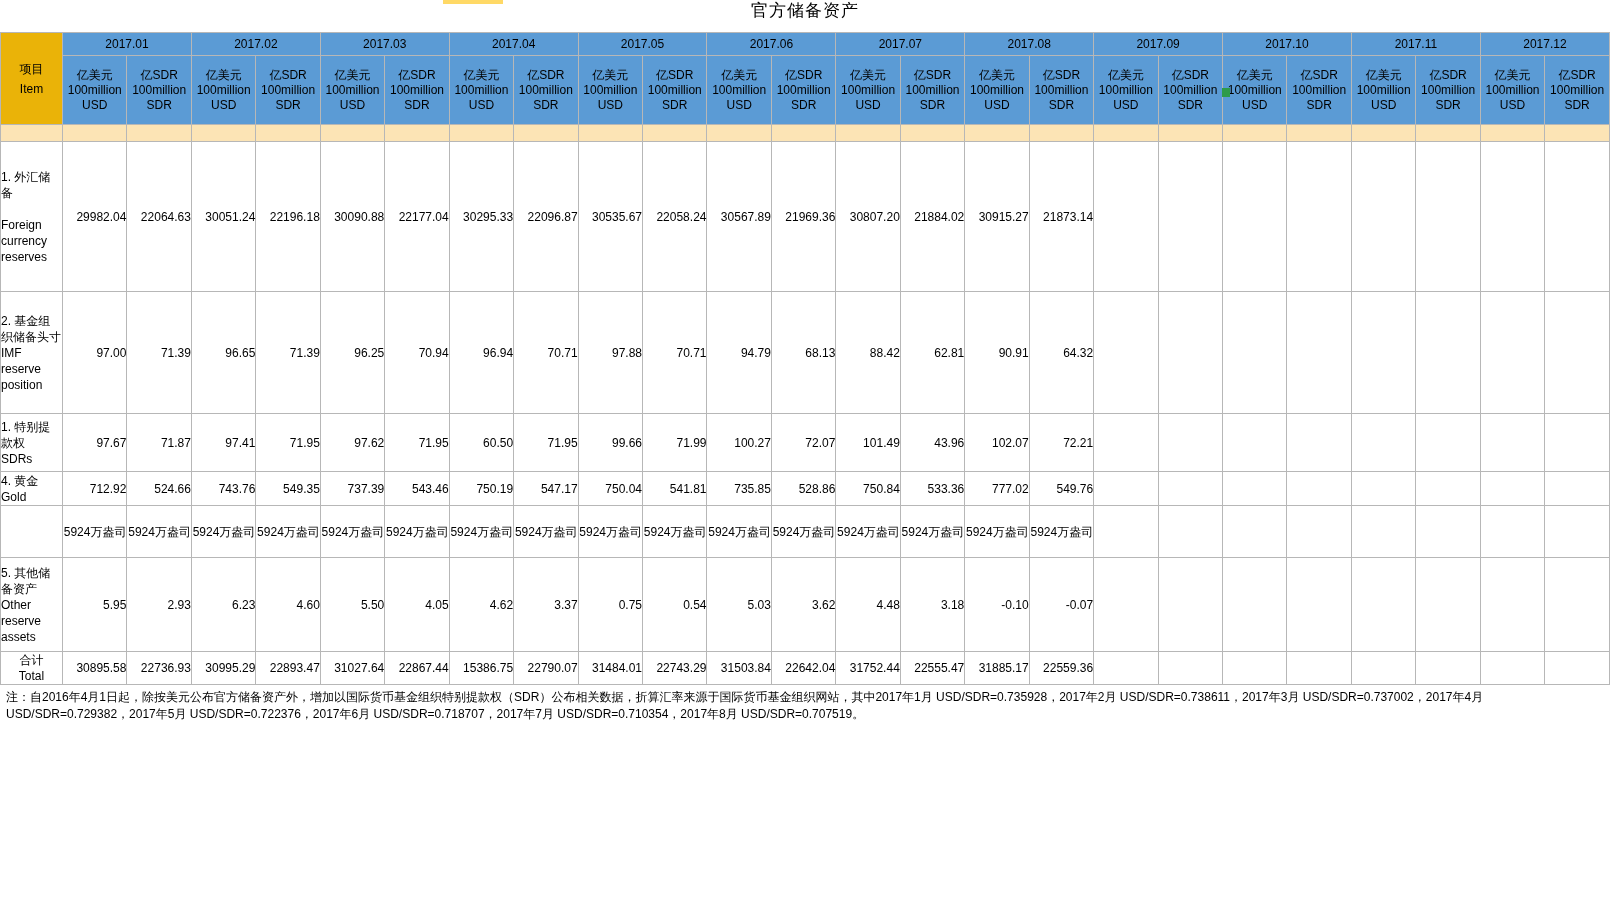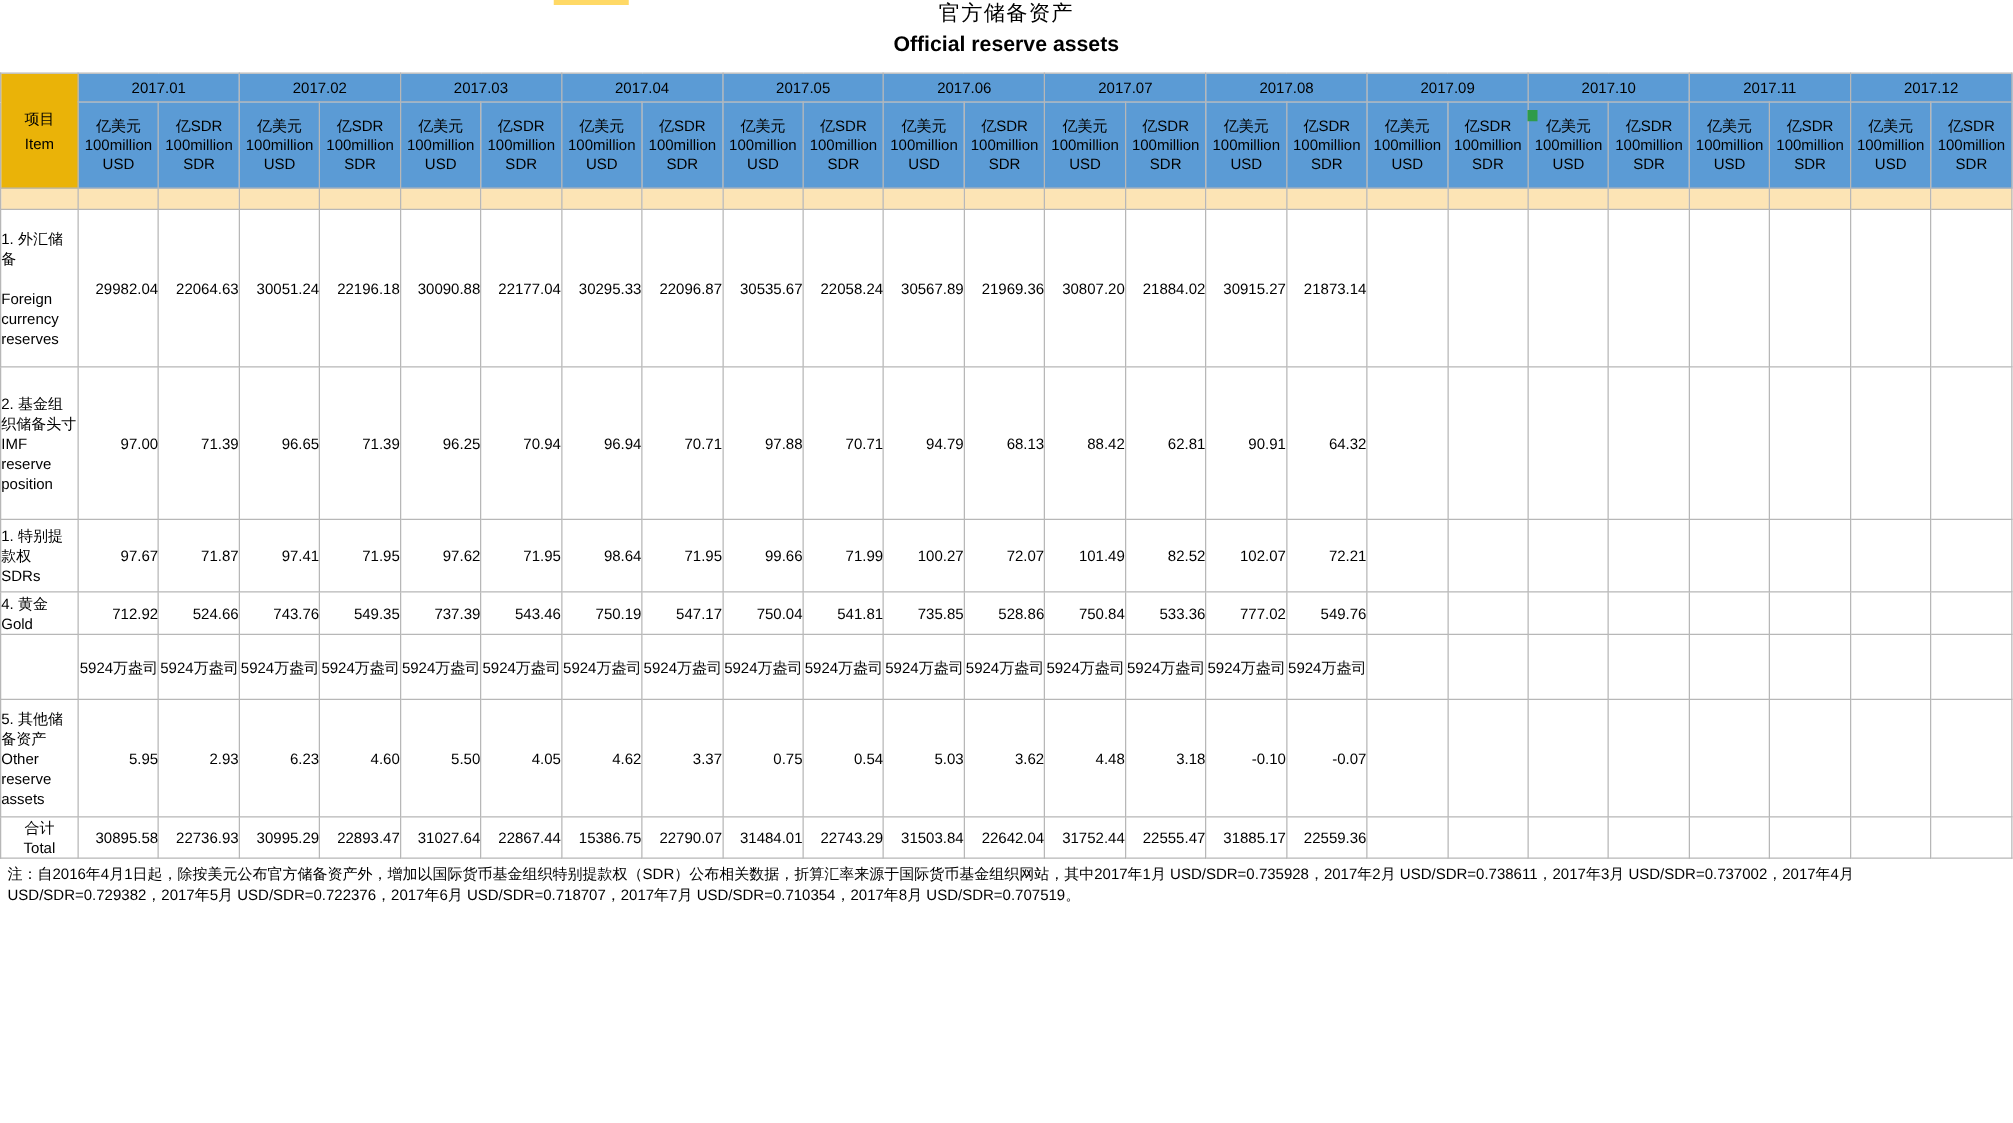--- a/index.html
+++ b/index.html
@@ -113,21 +113,20 @@
 </head>
 <body>
 
 <div class="sheet">
 
   <div class="topbar"></div>
   <div class="greenmark"></div>
 
   <div class="title-area">
     <div class="title-cn">官方储备资产</div>
-    <div class="title-en">Official reserve assets</div>
   </div>
 
   <table class="grid">
     <colgroup id="cols">
         <col style="width:62px">
         <col style="width:64.41666666666667px">
         <col style="width:64.41666666666667px">
         <col style="width:64.41666666666667px">
         <col style="width:64.41666666666667px">
         <col style="width:64.41666666666667px">
@@ -266,21 +265,21 @@
           <td></td>
           <td></td>
           <td></td>
           <td></td>
           <td></td>
           <td></td>
           <td></td>
           <td></td>
           <td></td>
         </tr>
-        <tr style="height: 126px;">
+        <tr style="height: 150px;">
           <td class="rowlabel">1. 外汇储备
 
 Foreign currency reserves</td>
           <td class="num">29982.04</td>
           <td class="num">22064.63</td>
           <td class="num">30051.24</td>
           <td class="num">22196.18</td>
           <td class="num">30090.88</td>
           <td class="num">22177.04</td>
           <td class="num">30295.33</td>
@@ -332,28 +331,28 @@
         </tr>
         <tr style="height: 58px;">
           <td class="rowlabel">1. 特别提款权
       SDRs</td>
           <td class="num">97.67</td>
           <td class="num">71.87</td>
           <td class="num">97.41</td>
           <td class="num">71.95</td>
           <td class="num">97.62</td>
           <td class="num">71.95</td>
-          <td class="num">98.64</td>
+          <td class="num">60.50</td>
           <td class="num">71.95</td>
           <td class="num">99.66</td>
           <td class="num">71.99</td>
           <td class="num">100.27</td>
           <td class="num">72.07</td>
           <td class="num">101.49</td>
-          <td class="num">82.52</td>
+          <td class="num">43.96</td>
           <td class="num">102.07</td>
           <td class="num">72.21</td>
           <td class="num"></td>
           <td class="num"></td>
           <td class="num"></td>
           <td class="num"></td>
           <td class="num"></td>
           <td class="num"></td>
           <td class="num"></td>
           <td class="num"></td>

